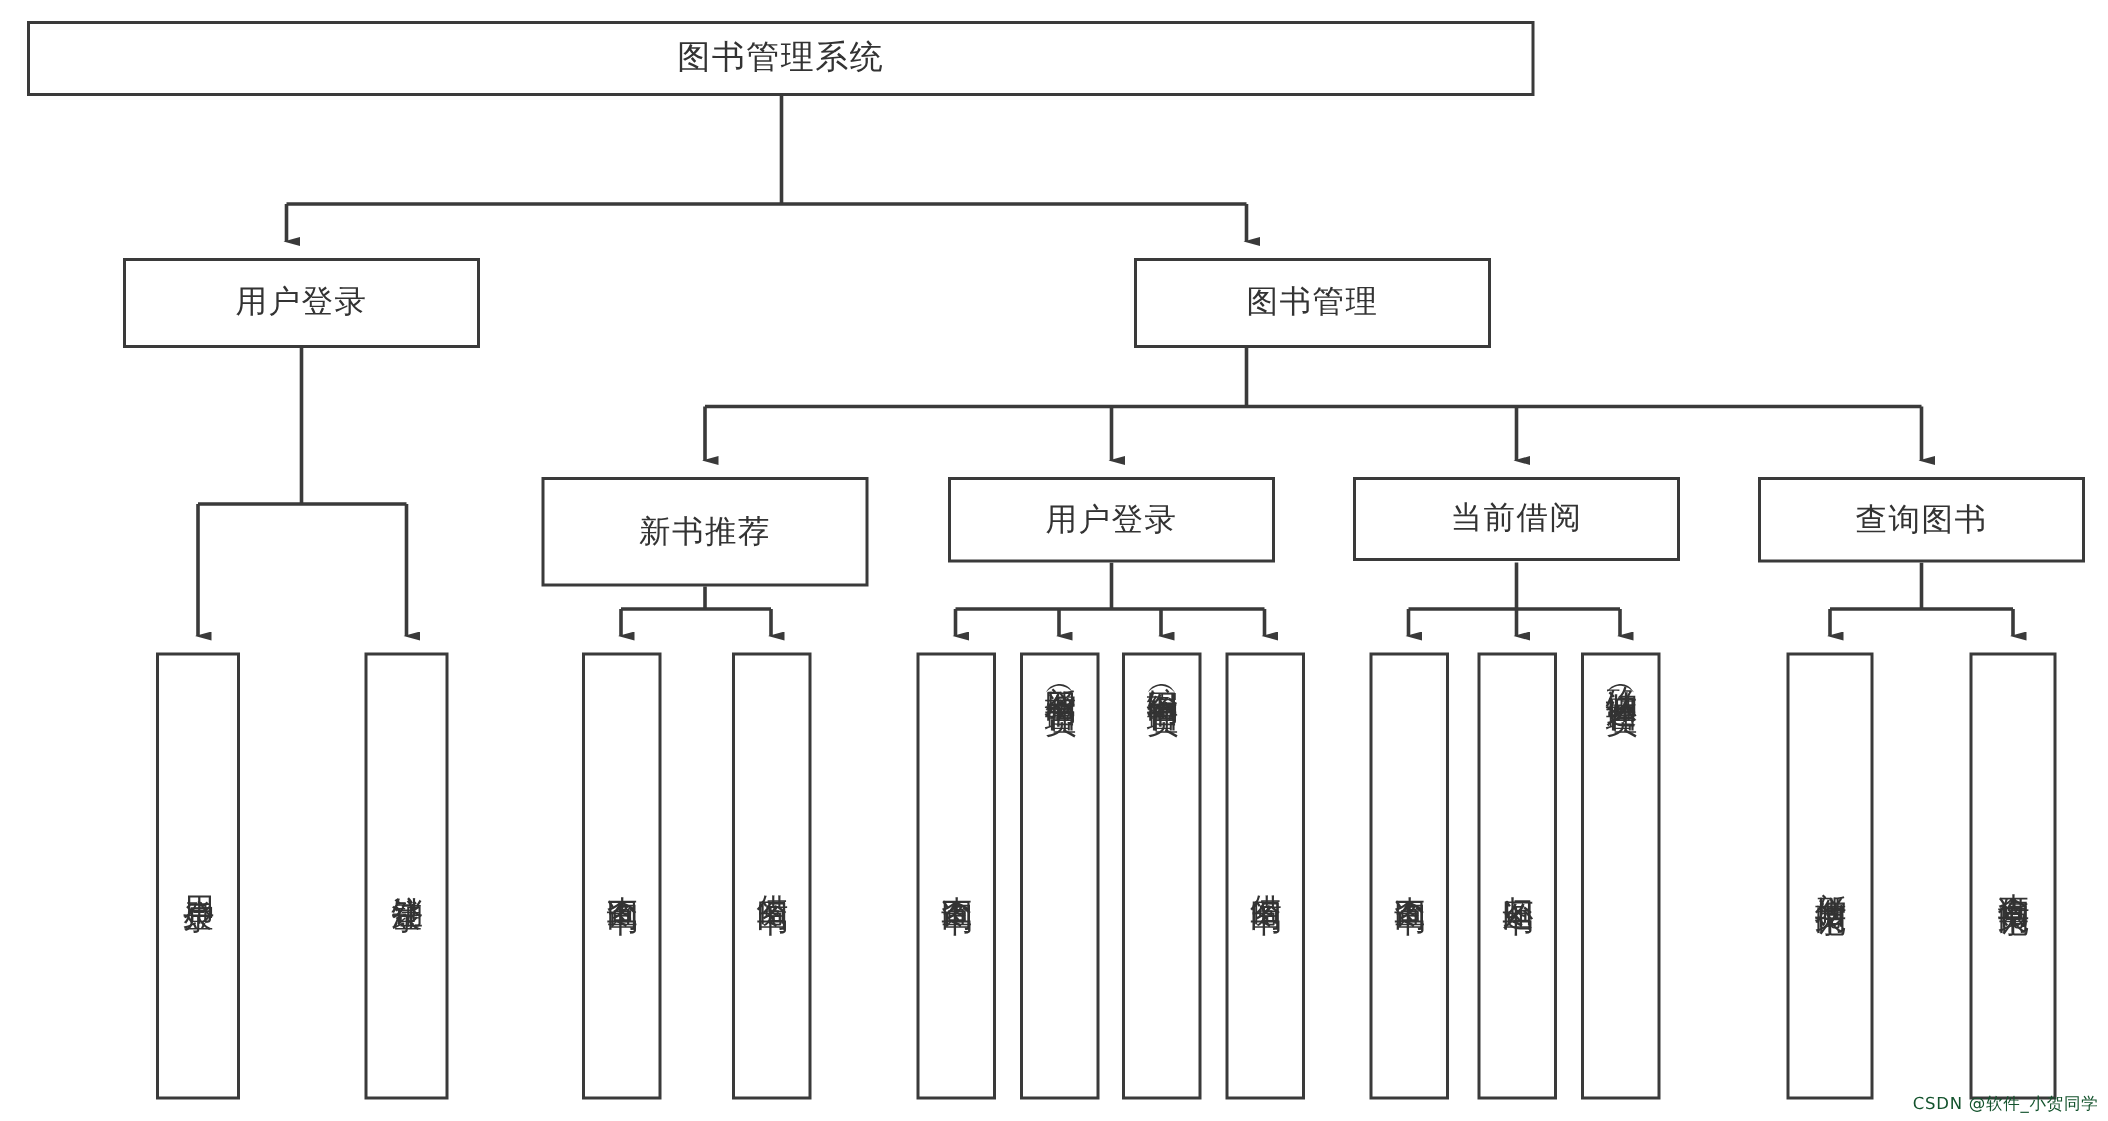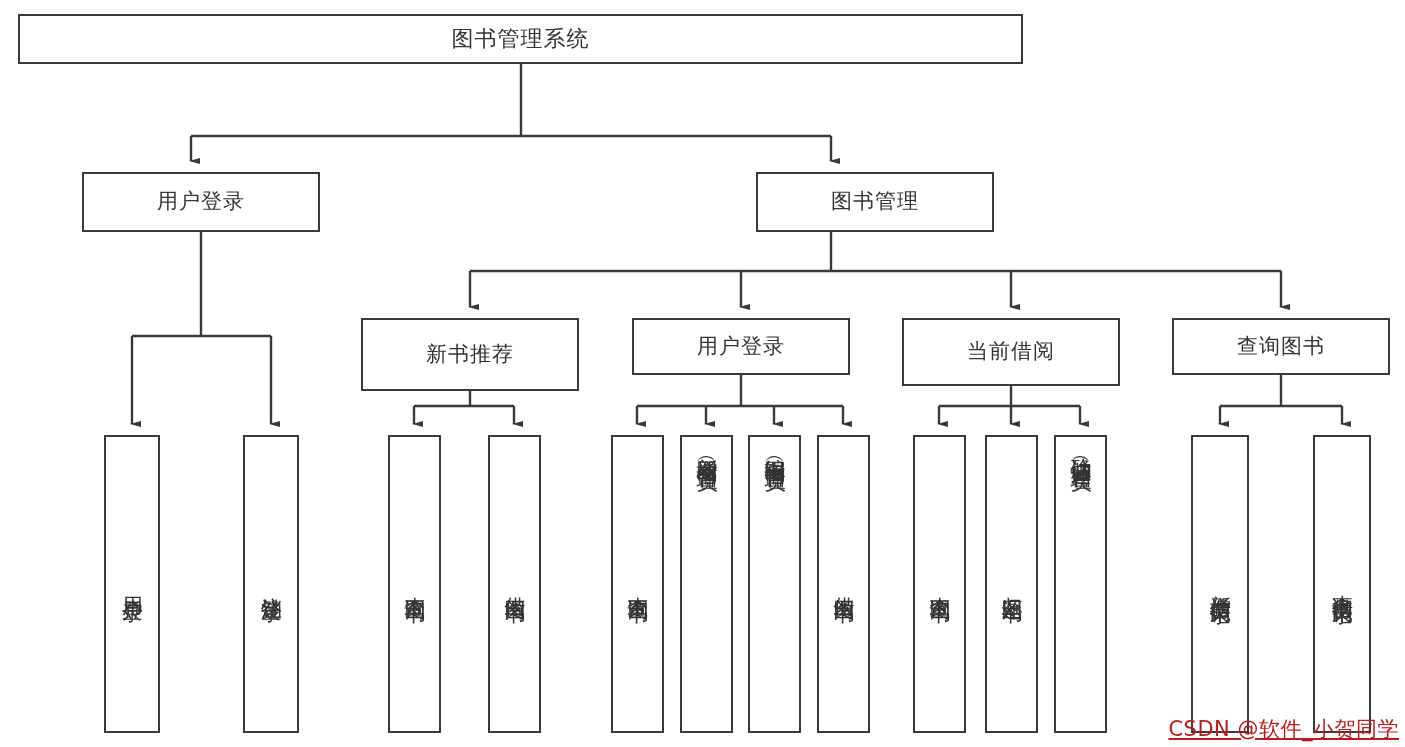--- a/index.html
+++ b/index.html
@@ -61,26 +61,25 @@
     color: #333333;
   }
   .leaf.center-text {
     align-items: center;
     padding-top: 0;
   }
   #watermark {
     position: absolute;
     right: 6px;
     bottom: 4px;
-    font-size: 21px;
-    color: #b91c1c;
+    font-size: 11px;
+    color: #14532d;
     letter-spacing: 0.5px;
     z-index: 5;
     white-space: nowrap;
-    text-decoration: underline;
   }
 </style>
 </head>
 <body>
 
 <div id="diagram-root">
 
   <svg id="edges" viewBox="0 0 1405 747">
     <defs>
       <marker id="arrowhead" markerWidth="10" markerHeight="12" refX="3" refY="9" orient="auto" markerUnits="userSpaceOnUse">
@@ -134,21 +133,21 @@
   <div class="node horiz" id="node-l2-1" style="left: 712px; top: 172px; width: 238px; height: 60px; margin-left: 44px;">
     <span>图书管理</span>
   </div>
 
   <div class="node horiz" id="node-l3-0" style="left: 361px; top: 318px; width: 218px; height: 73px;">
     <span>新书推荐</span>
   </div>
   <div class="node horiz" id="node-l3-1" style="left: 632px; top: 318px; width: 218px; height: 57px;">
     <span>用户登录</span>
   </div>
-  <div class="node horiz" id="node-l3-2" style="left: 902px; top: 318px; width: 218px; height: 68px;">
+  <div class="node horiz" id="node-l3-2" style="left: 902px; top: 318px; width: 218px; height: 56px;">
     <span>当前借阅</span>
   </div>
   <div class="node horiz" id="node-l3-3" style="left: 1172px; top: 318px; width: 218px; height: 57px;">
     <span>查询图书</span>
   </div>
 
   <div id="leaf-layer">
       <div class="node leaf center-text" style="left: 104px; top: 435px; width: 56px; height: 298px;">
         <span class="vtext">用户登录</span>
       </div>

